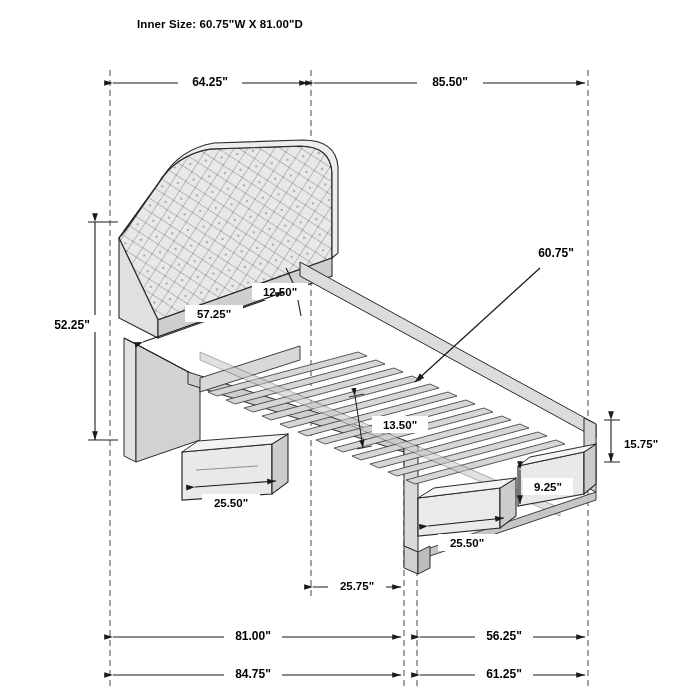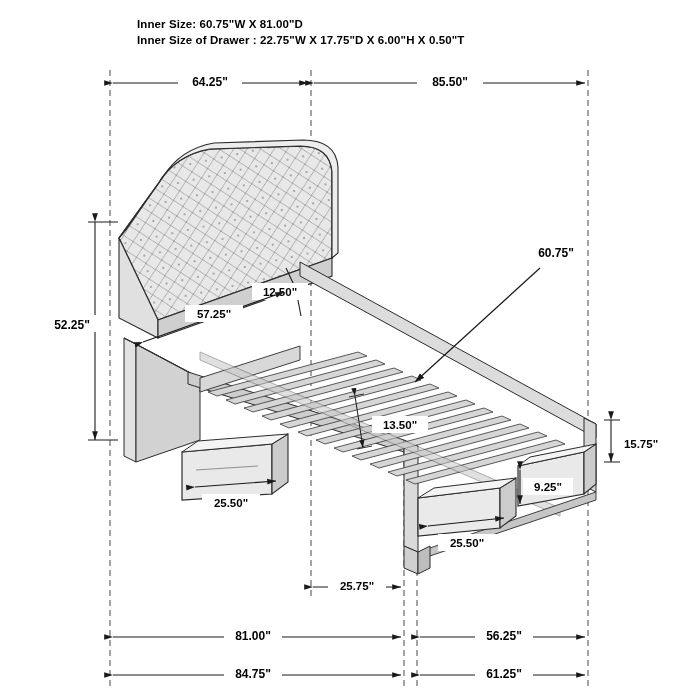--- a/index.html
+++ b/index.html
@@ -33,21 +33,20 @@
   }
   #hdr1 { left: 137px; top: 18px; }
   #hdr2 { left: 137px; top: 34px; }
 </style>
 </head>
 <body>
 
 <div id="stage">
 
   <div class="hdr" id="hdr1">Inner Size: 60.75"W X 81.00"D</div>
-  <div class="hdr" id="hdr2">Inner Size of Drawer : 22.75"W X 17.75"D X 6.00"H X 0.50"T</div>
 
   <svg id="diagram-svg" width="700" height="700" viewBox="0 0 700 700">
     <defs>
       <marker id="arrS" markerWidth="9" markerHeight="9" refX="8" refY="3" orient="auto" markerUnits="strokeWidth">
         <path d="M8,3 L0,0.4 L0,5.6 z" fill="#1a1a1a"></path>
       </marker>
       <marker id="arrE" markerWidth="9" markerHeight="9" refX="8" refY="3" orient="auto" markerUnits="strokeWidth">
         <path d="M8,3 L0,0.4 L0,5.6 z" fill="#1a1a1a"></path>
       </marker>
       <pattern id="tuft" width="16" height="16" patternUnits="userSpaceOnUse" patternTransform="rotate(-12)">

